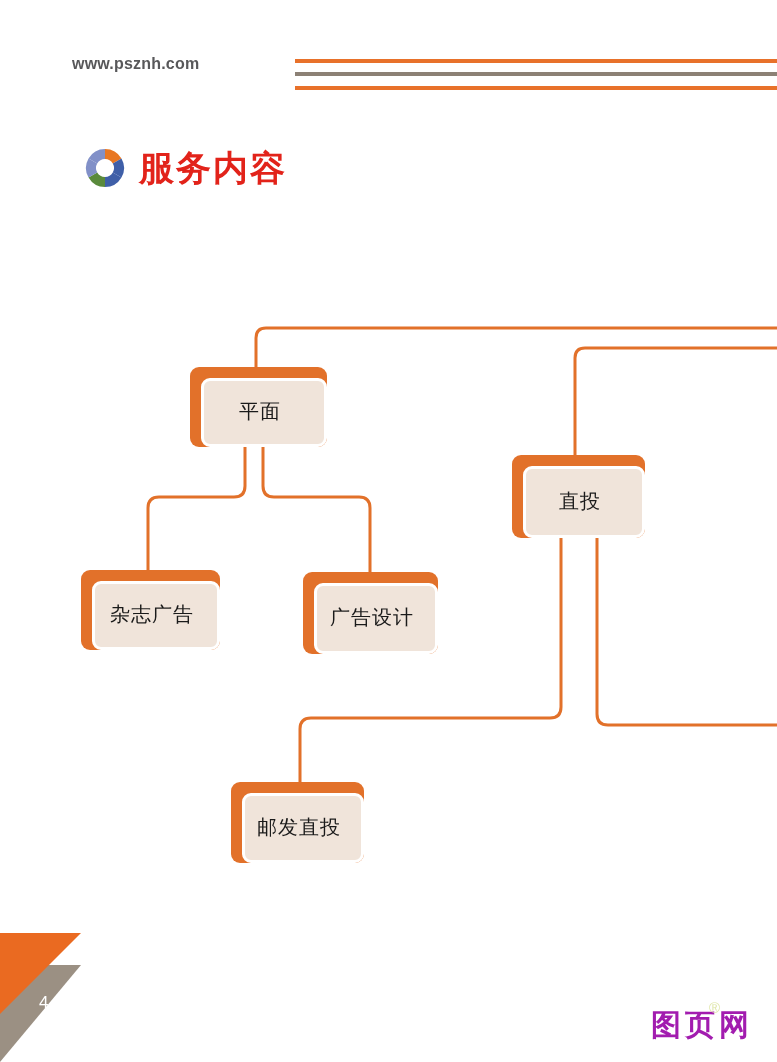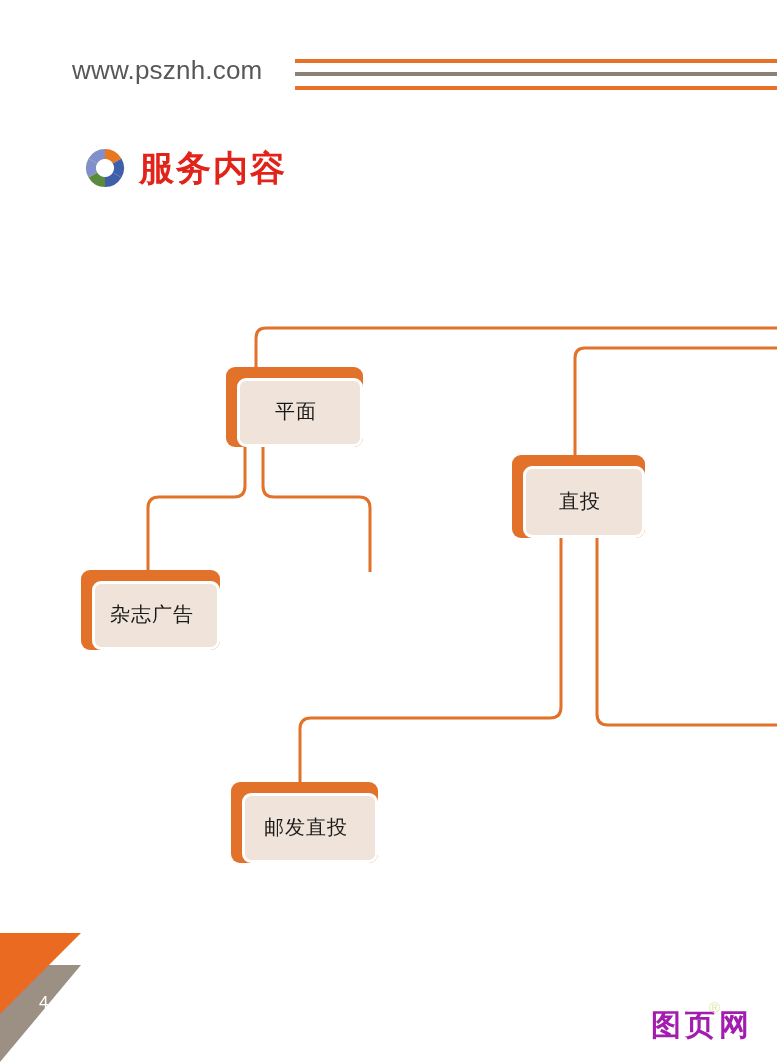--- a/index.html
+++ b/index.html
@@ -16,24 +16,25 @@
     height: 1062px;
     overflow: hidden;
     background: #ffffff;
   }
 
   
   #header-url {
     position: absolute;
     left: 72px;
     top: 55px;
-    font-size: 26px;
+    font-size: 16px;
     color: #58585a;
     letter-spacing: 0.2px;
     white-space: nowrap;
+    font-weight: bold;
   }
   .header-rule {
     position: absolute;
     left: 295px;
     width: 482px;
     height: 4px;
   }
   #header-rule-top    { top: 59px;  background: #e8712a; }
   #header-rule-mid    { top: 72px;  background: #8c8175; height: 4px; }
   #header-rule-bottom { top: 86px;  background: #e8712a; }
@@ -182,43 +183,49 @@
       <path d="M 245,447 L 245,486 Q 245,497 234,497 L 159,497 Q 148,497 148,508 L 148,570"></path>
 
       <path d="M 263,447 L 263,486 Q 263,497 274,497 L 359,497 Q 370,497 370,508 L 370,572"></path>
 
       <path d="M 561,538 L 561,707 Q 561,718 550,718 L 311,718 Q 300,718 300,729 L 300,782"></path>
 
       <path d="M 597,538 L 597,714 Q 597,725 608,725 L 777,725"></path>
     </g>
   </svg>
 
-  <div class="node" style="left:190px; top:367px; width:137px; height:80px;margin-left:36px;">
+  <div class="node" style="left:190px; top:367px; width:137px; height:80px;">
     <div class="back"></div>
     <div class="front">
       <span class="label">平面</span>
     </div>
   </div>
 
   <div class="node" style="left:512px; top:455px; width:133px; height:83px;">
     <div class="back"></div>
     <div class="front">
       <span class="label">直投</span>
     </div>
   </div>
 
   <div class="node" style="left:81px; top:570px; width:139px; height:80px;">
     <div class="back"></div>
     <div class="front">
       <span class="label">杂志广告</span>
     </div>
   </div>
 
-
-  <div class="node" style="left:231px; top:782px; width:133px; height:81px;padding-left:14px;">
+  <div class="node" style="left:303px; top:572px; width:135px; height:82px;">
+    <div class="back"></div>
+    <div class="front">
+      <span class="label">广告设计</span>
+    </div>
+  </div>
+
+  <div class="node" style="left:231px; top:782px; width:133px; height:81px;">
     <div class="back"></div>
     <div class="front">
       <span class="label">邮发直投</span>
     </div>
   </div>
 
   <div id="footer-tri-gray"></div>
   <div id="footer-tri-orange"></div>
   <div id="page-number">4</div>
 

